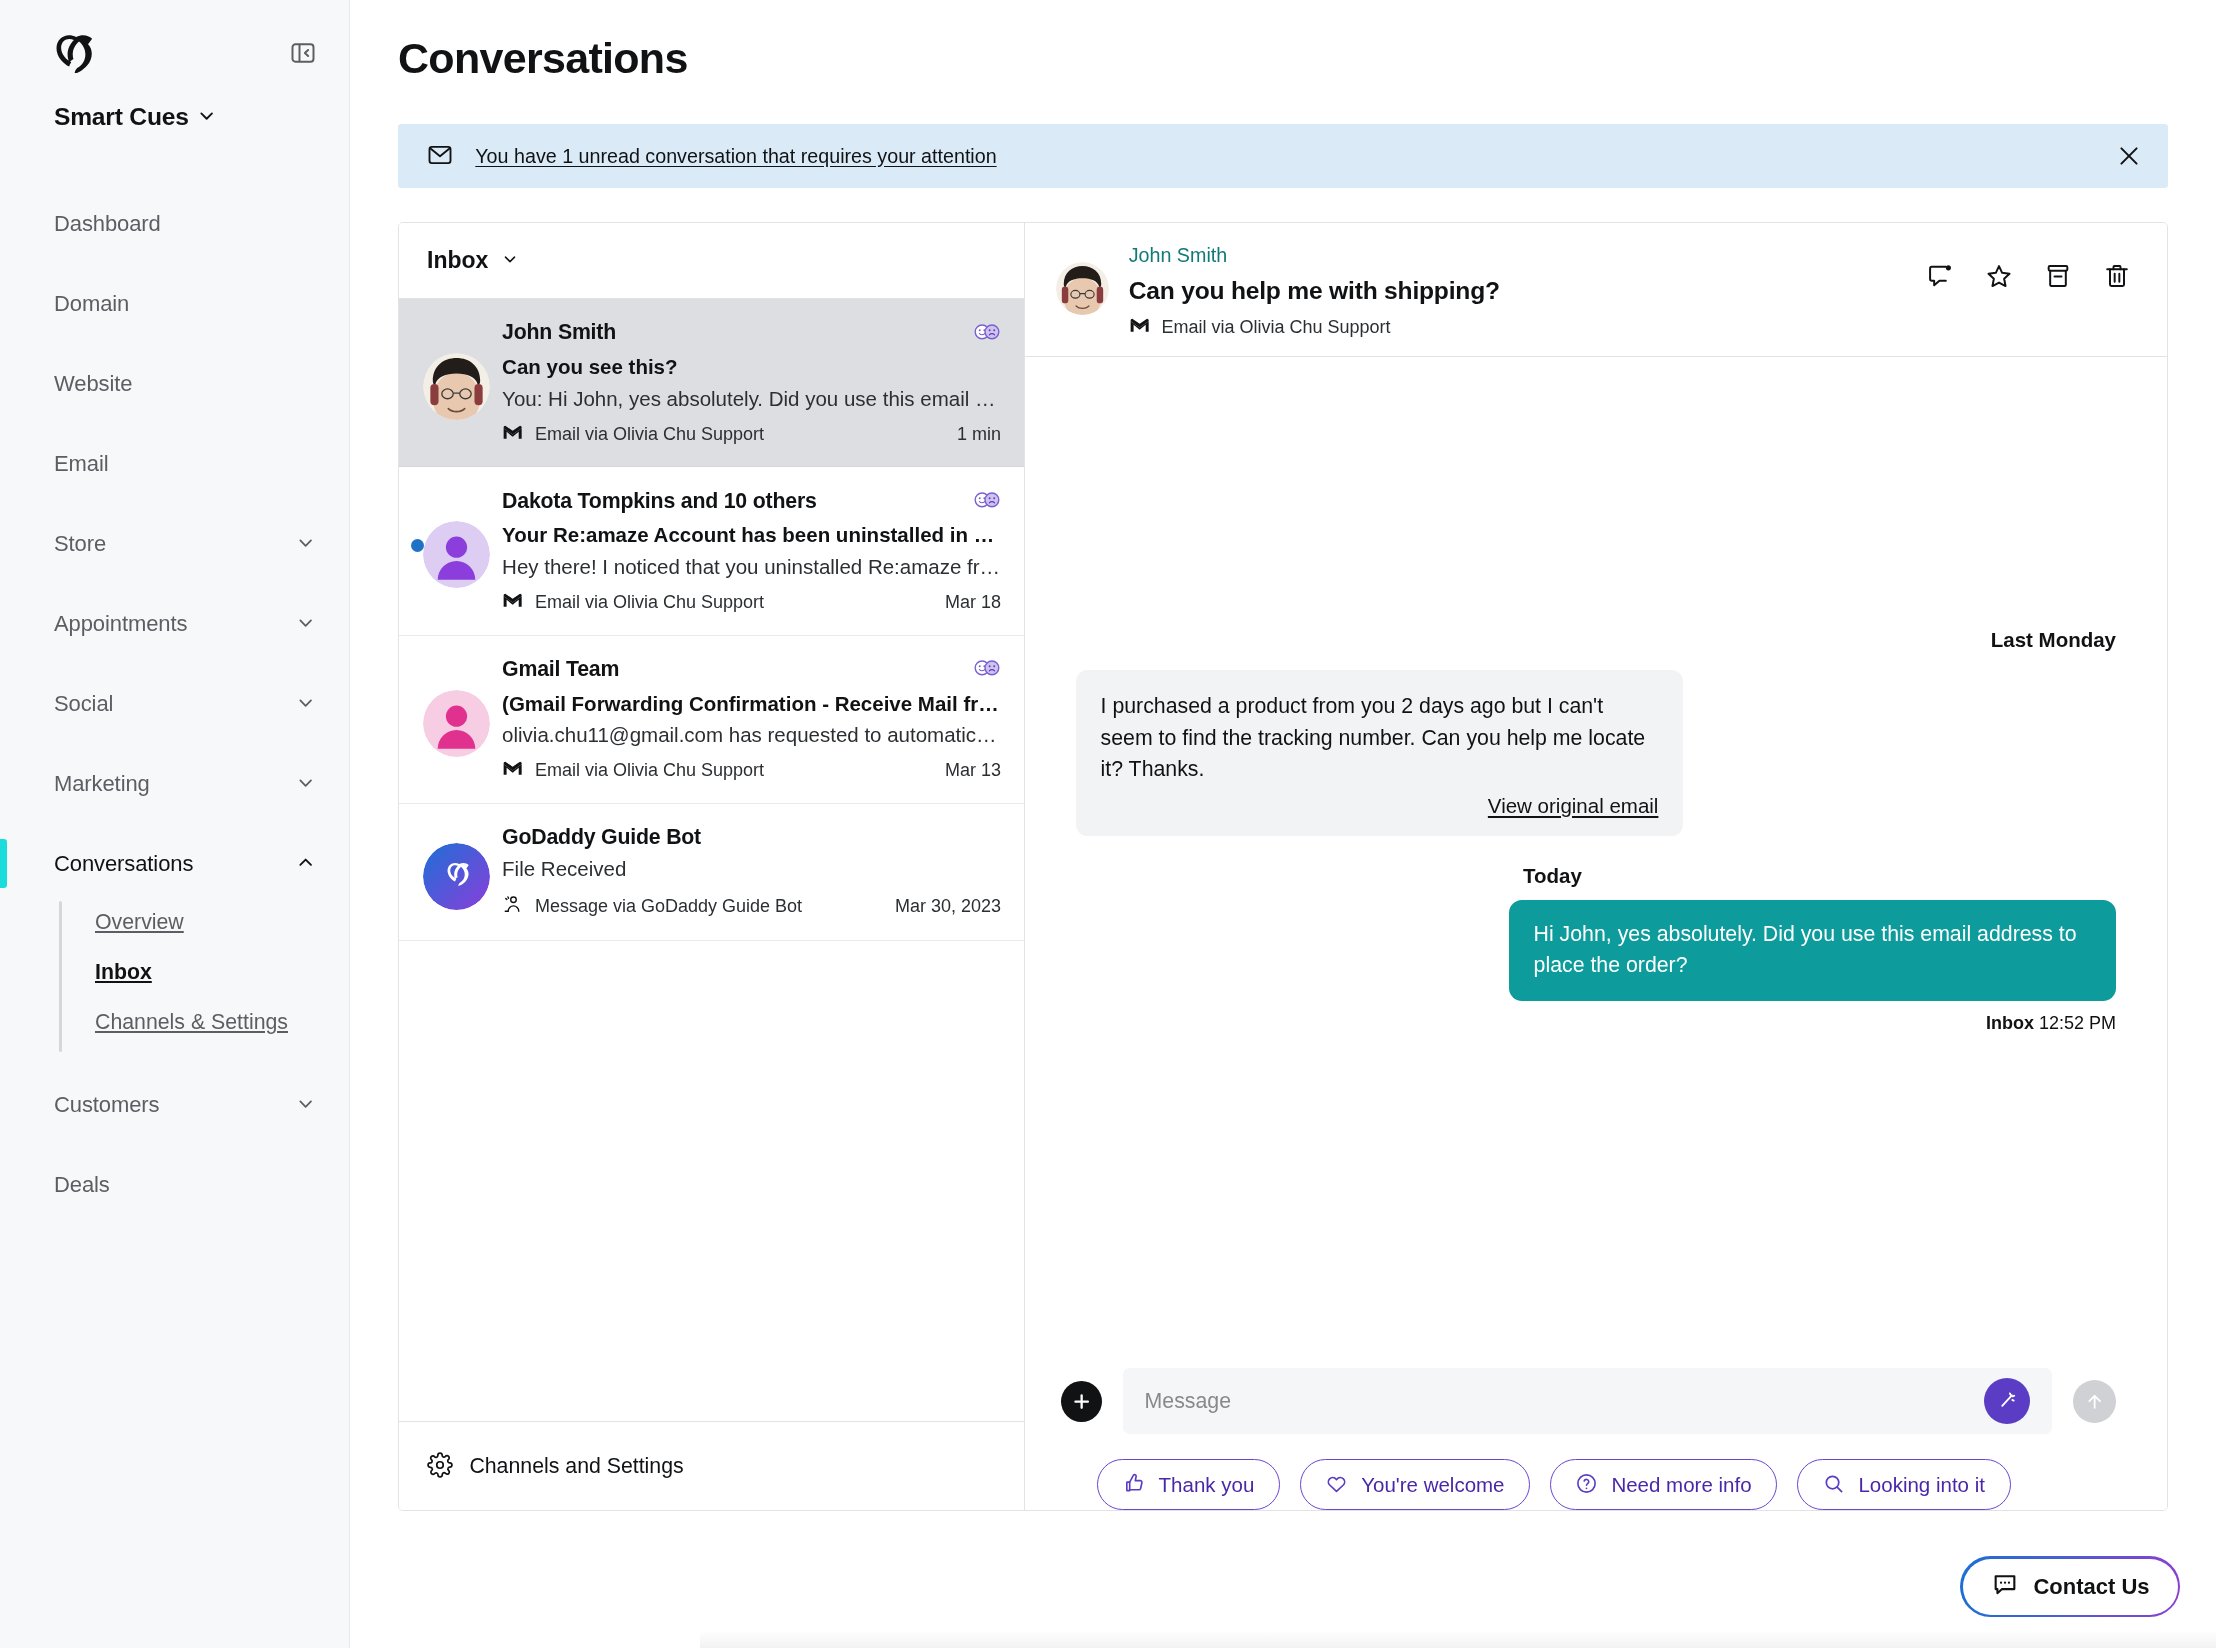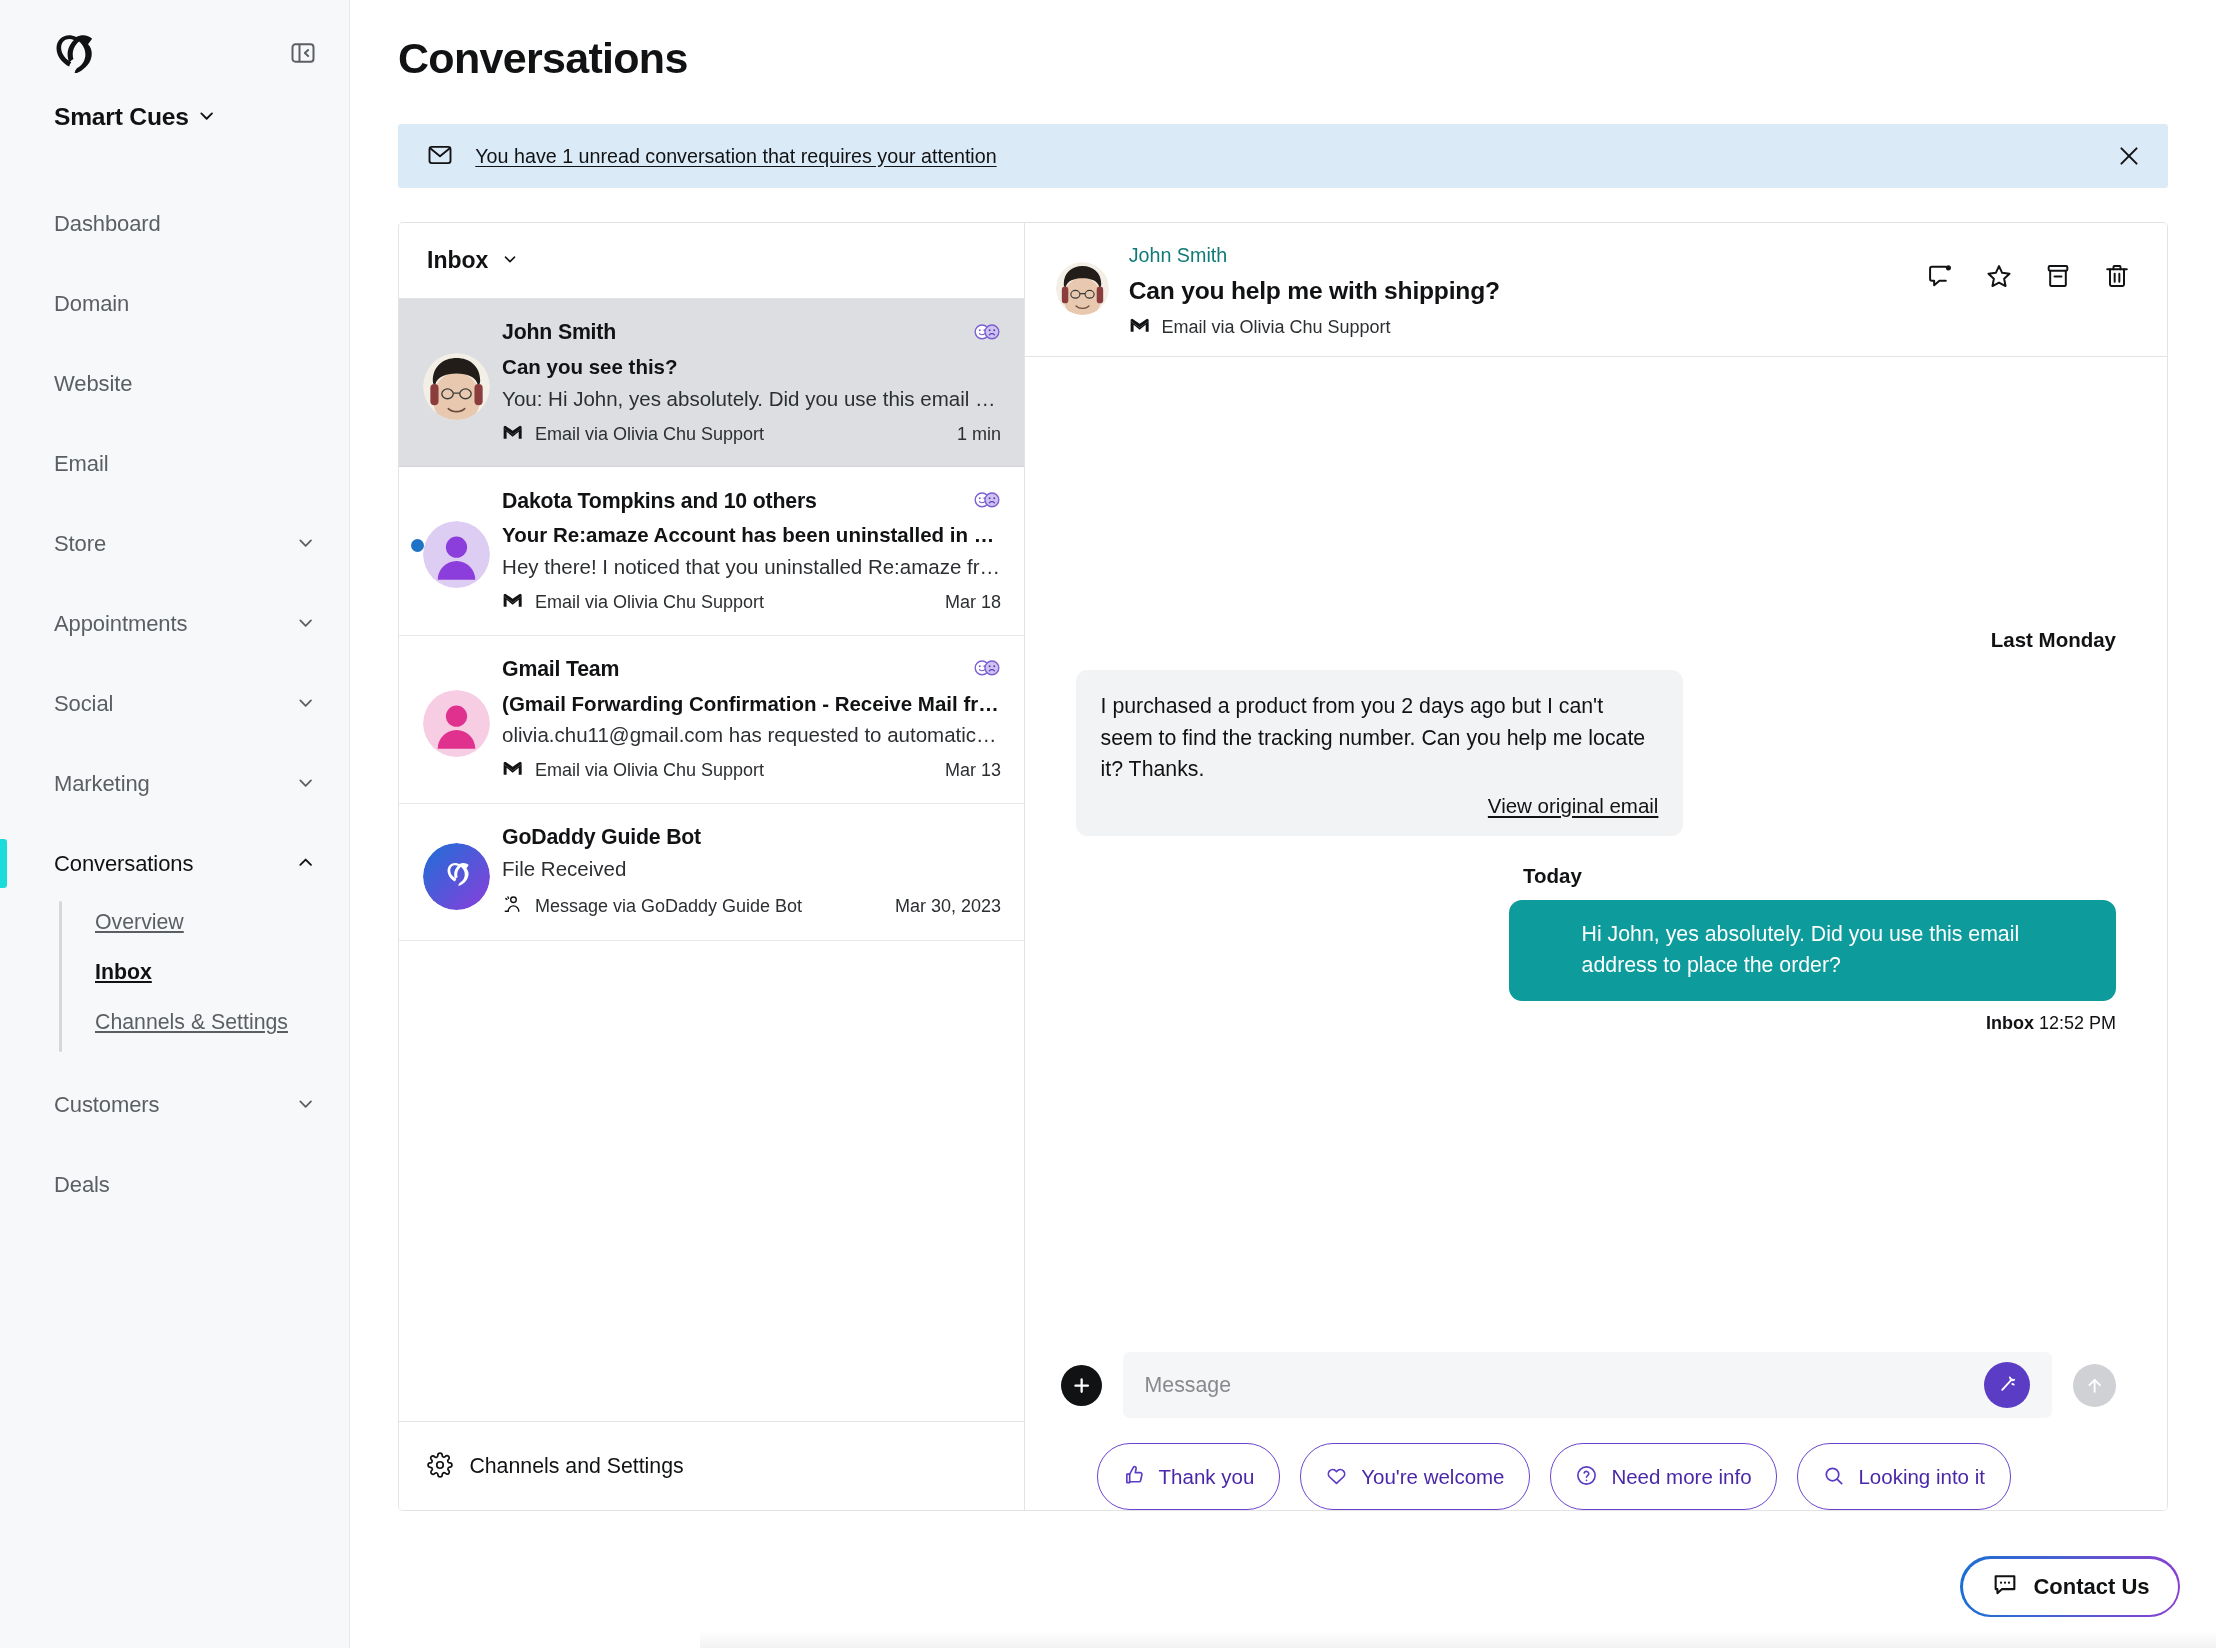--- a/index.html
+++ b/index.html
@@ -177,21 +177,21 @@
   .bubble-in p { font-size: 21.3px; color:#111214; line-height: 1.48; }
   .view-orig { display:block; text-align:right; margin-top: 8.2px; }
   .view-orig a { font-size: 20.5px; color:#111214; text-decoration: underline; text-underline-offset:3.3px; cursor:pointer;}
   .time-in { font-size: 18px; color:#2c2f32; margin-top: 11.5px; }
   .out-wrap { text-align:right; }
   .bubble-out {
     background: #0d9b9b; border-radius: 13px;
     padding: 19.7px 24.6px; max-width: 607px;
     display:inline-block; text-align:left;
   }
-  .bubble-out p { font-size: 21.3px; color:#ffffff; line-height:1.46;margin-left:48px; }
+  .bubble-out p { font-size: 21.3px; color:#ffffff; line-height:1.46; }
   .sent-line { font-size: 18px; color:#111214; margin-top: 11.5px; }
   .sent-line b { font-weight: 700; }
 
   .composer { padding: 0 51px 0 36px; }
   .composer-row { display:flex; align-items:center; gap: 21.3px; }
   .plus-btn {
     width: 41px; height: 41px; border-radius: 50%; background:#111214;
     display:flex; align-items:center; justify-content:center; flex:0 0 41px; cursor:pointer;
   }
   .msg-field {
@@ -209,21 +209,21 @@
     display:flex;align-items:center;justify-content:center; flex:0 0 46px; cursor:pointer;
   }
   .send-btn {
     width: 43px; height: 43px; border-radius:50%; background:#cfd1d4;
     display:flex;align-items:center;justify-content:center; flex:0 0 43px; cursor:pointer;
   }
   .quick-replies { display:flex; gap: 19.7px; padding: 24.6px 0 0 36px;}
   .qr {
     display:flex; align-items:center; gap: 13px;
     border: 1.6px solid #6b45d0; border-radius: 33px;
-    height: 67px; padding: 0 24.6px; cursor:pointer; background:#fff;
+    height: 51px; padding: 0 24.6px; cursor:pointer; background:#fff;
   }
   .qr .lbl { font-size: 20.5px; color:#4a27a8; }
 
   
   .contact-us {
     position: absolute; right: 36px; bottom: 31px;
     height: 61px; padding: 2.5px;
     border-radius: 33px;
     background: linear-gradient(90deg, #1b6fd4 0%, #4a5fd0 45%, #8a3fd0 100%);
     cursor: pointer;

